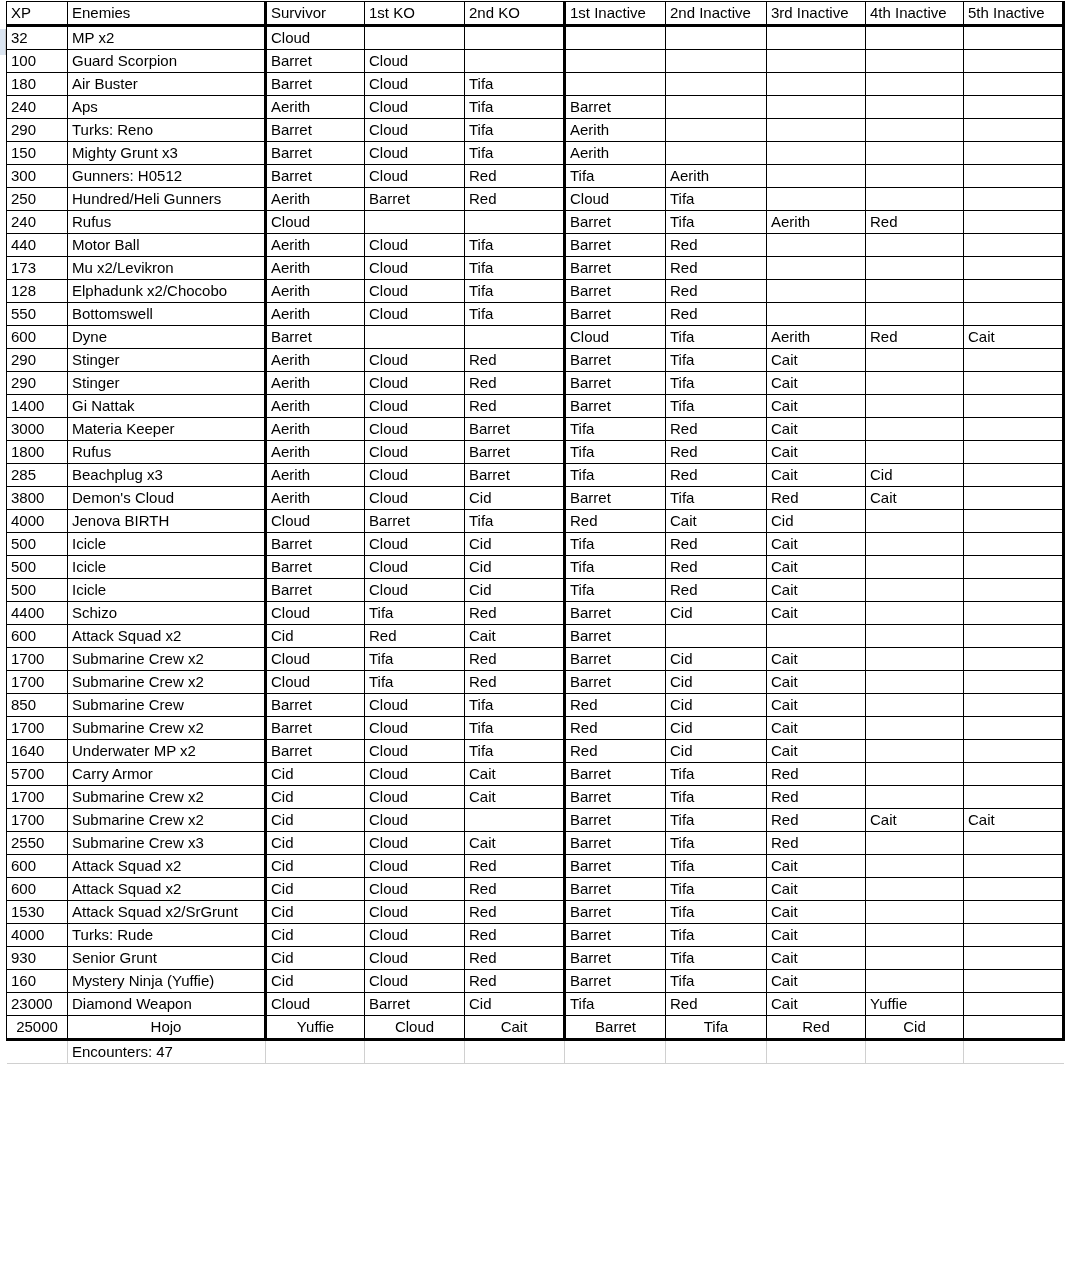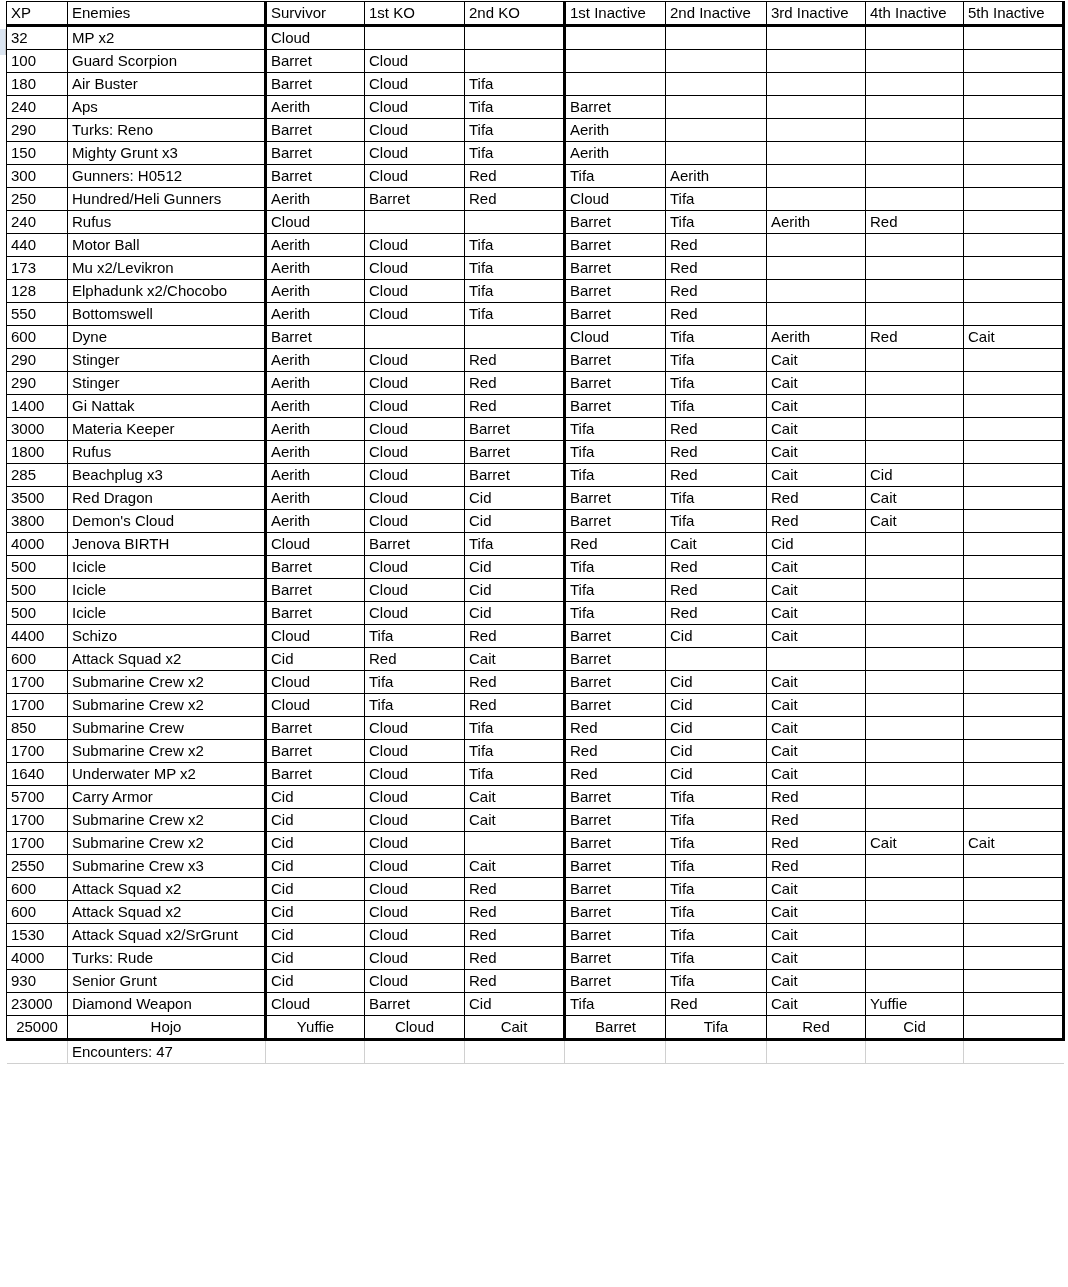--- a/index.html
+++ b/index.html
@@ -361,32 +361,20 @@
           <td>Aerith</td>
           <td>Cloud</td>
           <td class="sep-right">Barret</td>
           <td>Tifa</td>
           <td>Red</td>
           <td>Cait</td>
           <td>Cid</td>
           <td class="sep-right"></td>
         </tr>
         <tr>
-          <td class="xp">3500</td>
-          <td class="sep-right">Red Dragon</td>
-          <td>Aerith</td>
-          <td>Cloud</td>
-          <td class="sep-right">Cid</td>
-          <td>Barret</td>
-          <td>Tifa</td>
-          <td>Red</td>
-          <td>Cait</td>
-          <td class="sep-right"></td>
-        </tr>
-        <tr>
           <td class="xp">3800</td>
           <td class="sep-right">Demon's Cloud</td>
           <td>Aerith</td>
           <td>Cloud</td>
           <td class="sep-right">Cid</td>
           <td>Barret</td>
           <td>Tifa</td>
           <td>Red</td>
           <td>Cait</td>
           <td class="sep-right"></td>
@@ -615,20 +603,32 @@
           <td class="sep-right">Red</td>
           <td>Barret</td>
           <td>Tifa</td>
           <td>Cait</td>
           <td></td>
           <td class="sep-right"></td>
         </tr>
         <tr>
           <td class="xp">930</td>
           <td class="sep-right">Senior Grunt</td>
+          <td>Cid</td>
+          <td>Cloud</td>
+          <td class="sep-right">Red</td>
+          <td>Barret</td>
+          <td>Tifa</td>
+          <td>Cait</td>
+          <td></td>
+          <td class="sep-right"></td>
+        </tr>
+        <tr>
+          <td class="xp">160</td>
+          <td class="sep-right">Mystery Ninja (Yuffie)</td>
           <td>Cid</td>
           <td>Cloud</td>
           <td class="sep-right">Red</td>
           <td>Barret</td>
           <td>Tifa</td>
           <td>Cait</td>
           <td></td>
           <td class="sep-right"></td>
         </tr>
         <tr>

